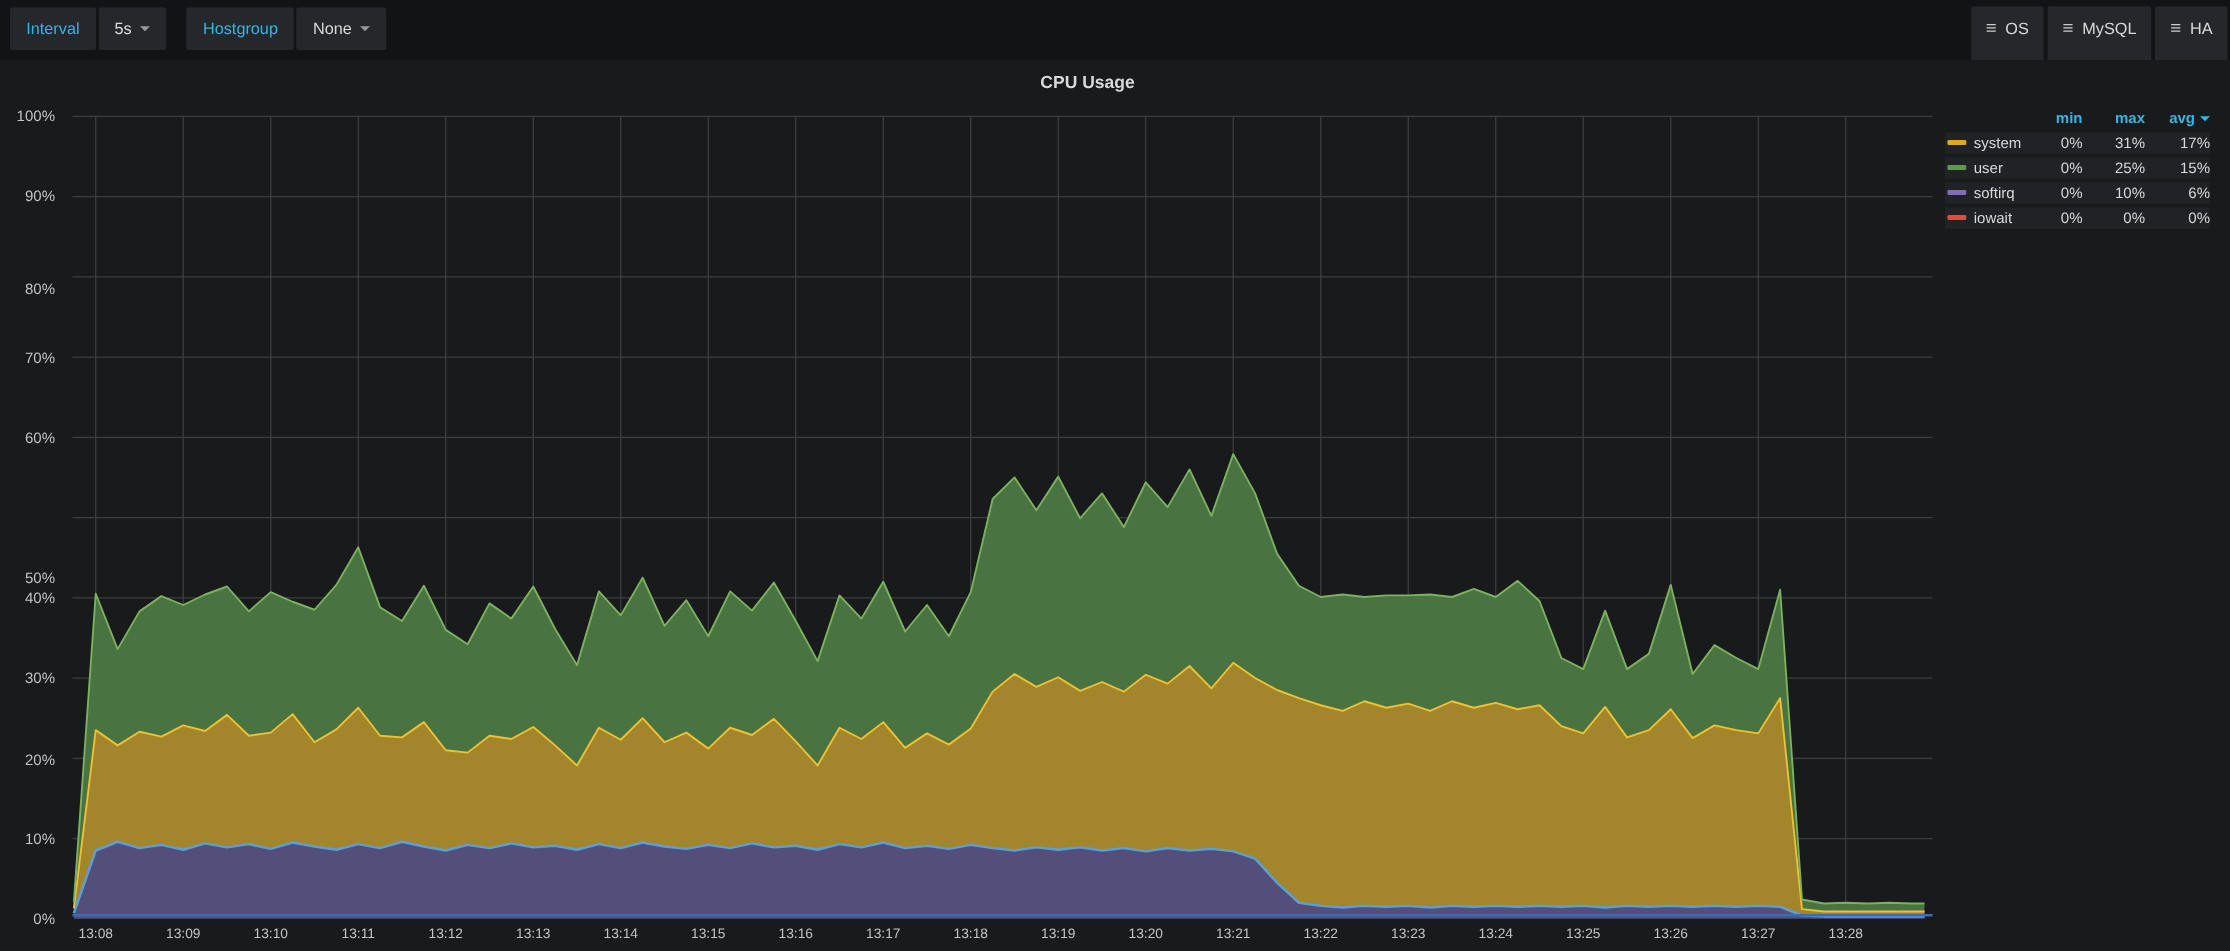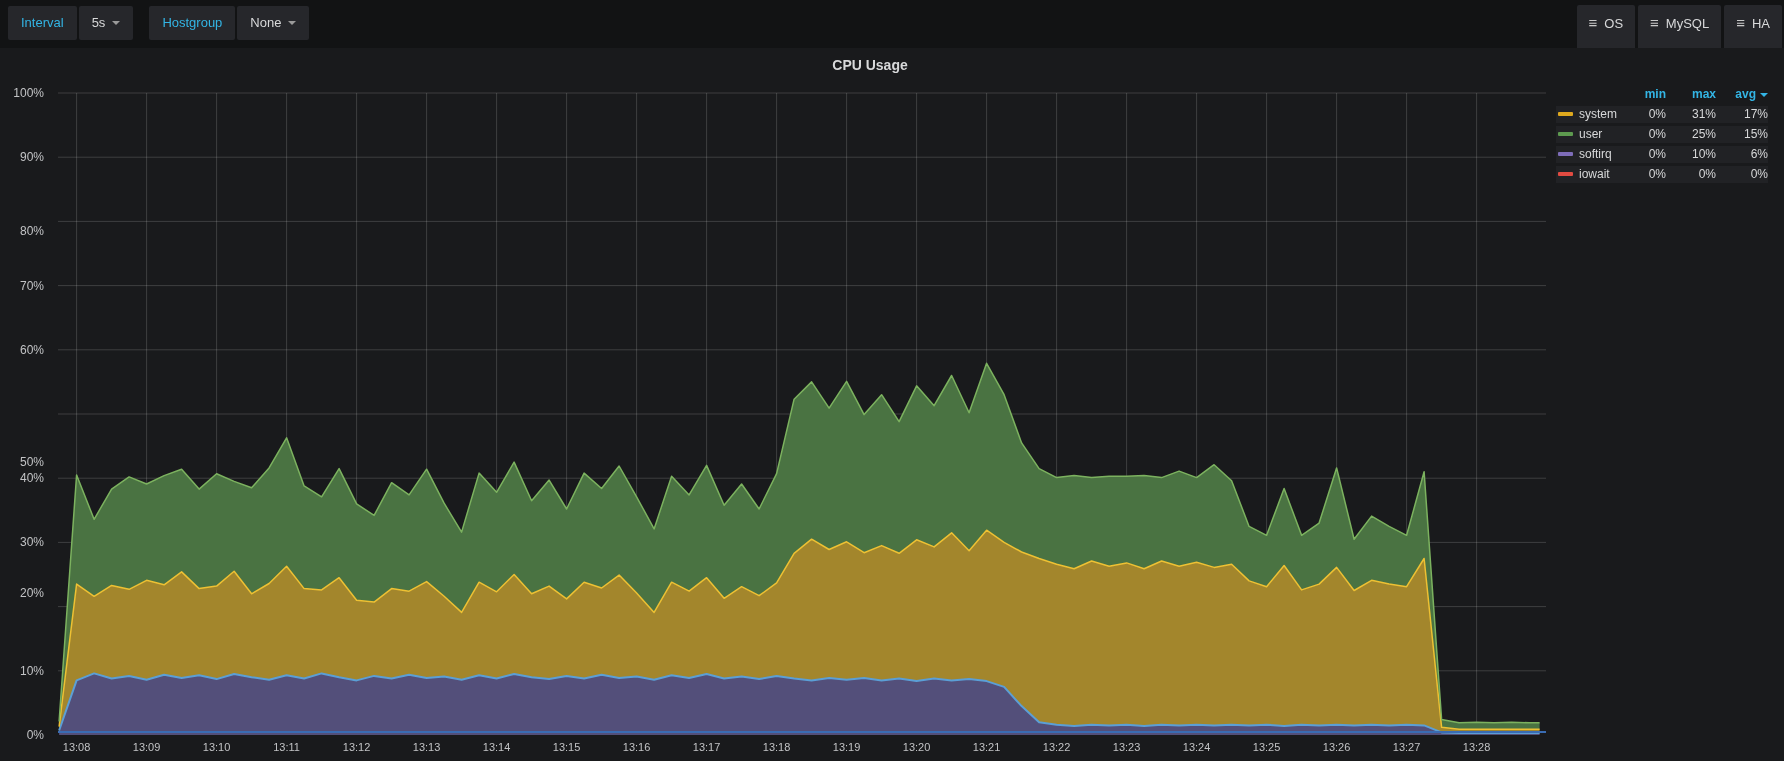--- a/index.html
+++ b/index.html
@@ -88,21 +88,21 @@
     <div class="xtick" style="left: 1104.6px;">13:23</div>
     <div class="xtick" style="left: 1174.6px;">13:24</div>
     <div class="xtick" style="left: 1244.6px;">13:25</div>
     <div class="xtick" style="left: 1314.6px;">13:26</div>
     <div class="xtick" style="left: 1384.6px;">13:27</div>
     <div class="xtick" style="left: 1454.6px;">13:28</div>
   </div>
 <div id="yticks">
     <div class="ytick" style="top: 728px;">0%</div>
     <div class="ytick" style="top: 663.8px;">10%</div>
-    <div class="ytick" style="top: 586px;">20%</div>
+    <div class="ytick" style="top: 601px;">20%</div>
     <div class="ytick" style="top: 535.4px;">30%</div>
     <div class="ytick" style="top: 471.2px;">40%</div>
     <div class="ytick" style="top: 407px; margin-top: 48px;">50%</div>
     <div class="ytick" style="top: 342.8px;">60%</div>
     <div class="ytick" style="top: 278.6px;">70%</div>
     <div class="ytick" style="top: 224px;">80%</div>
     <div class="ytick" style="top: 150.2px;">90%</div>
     <div class="ytick" style="top: 86px;">100%</div>
   </div>
 

